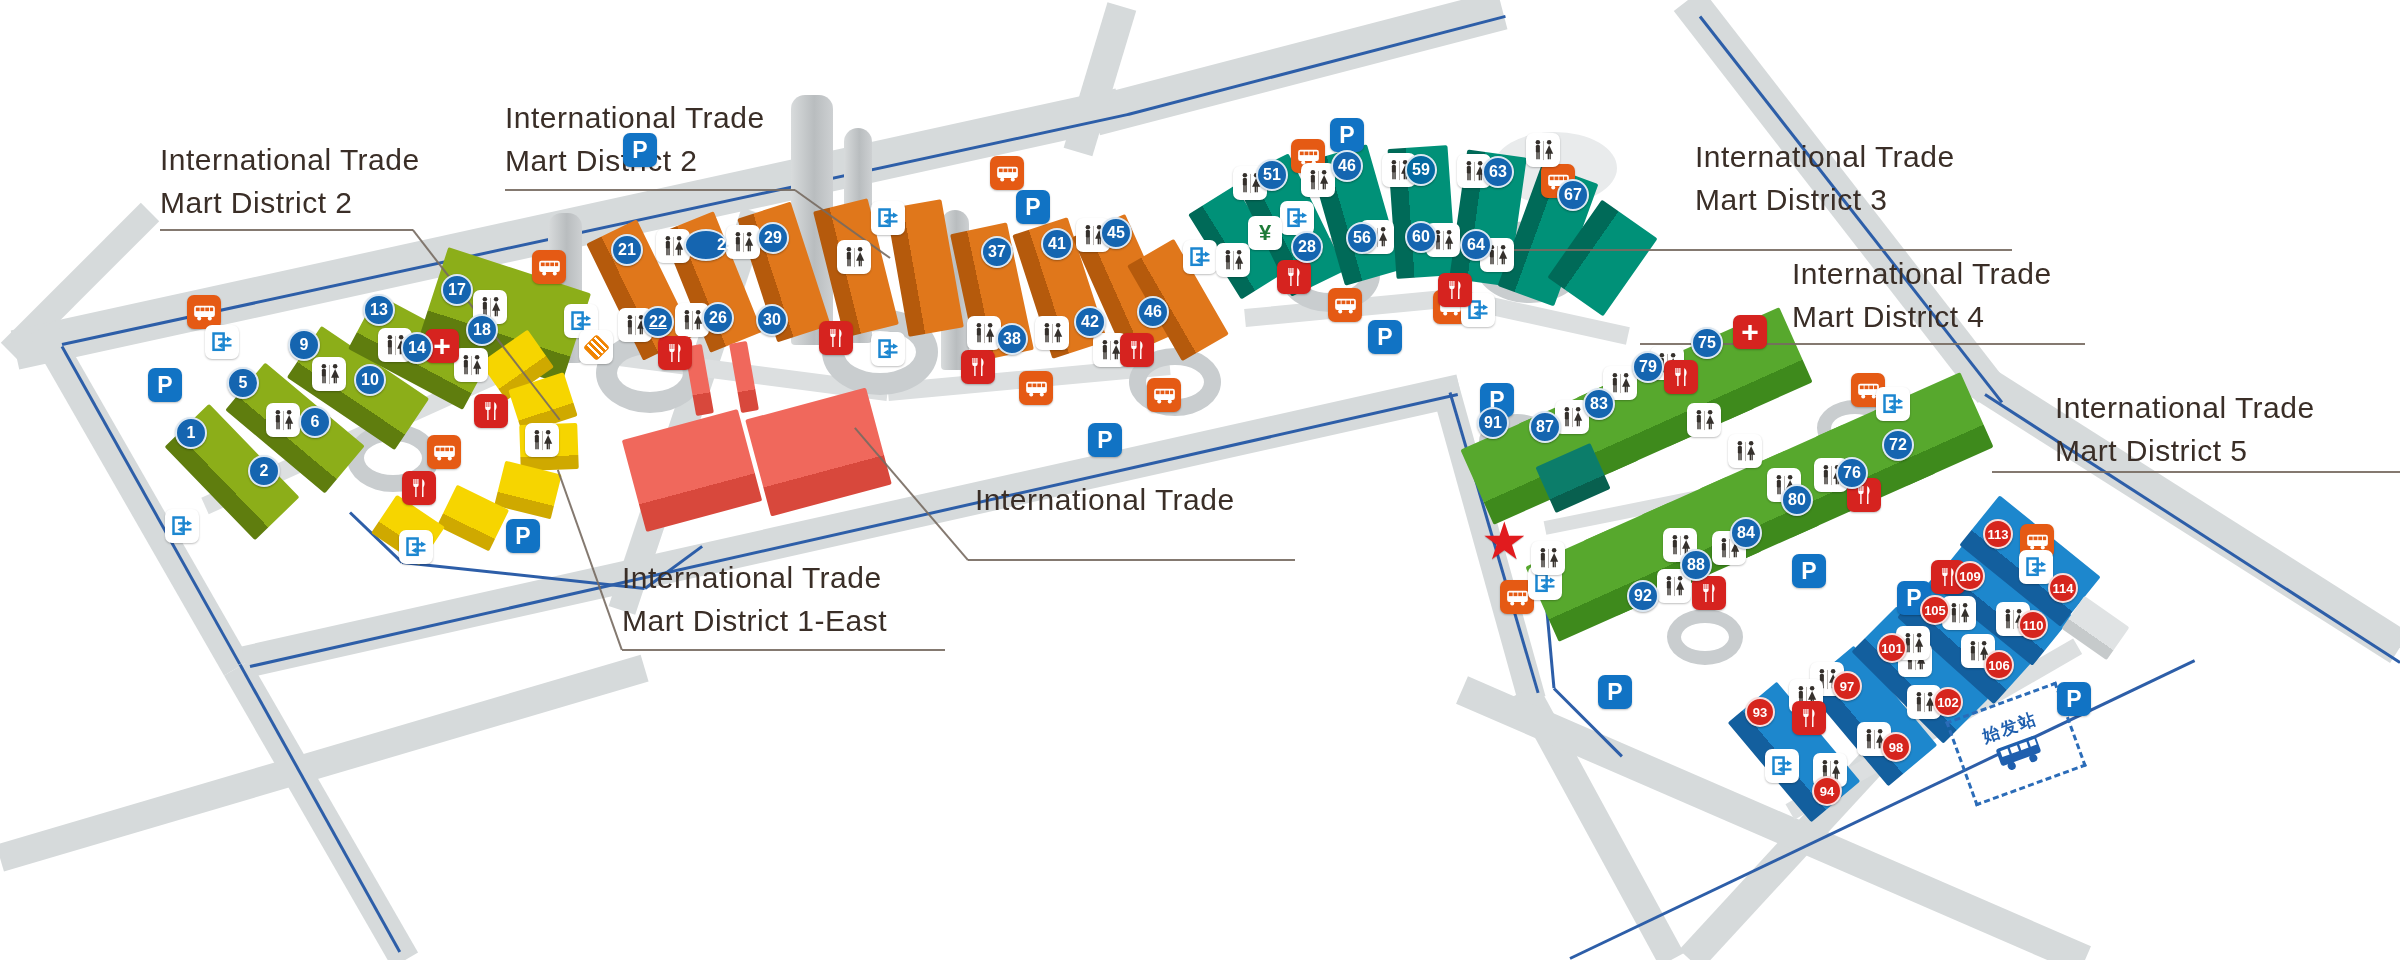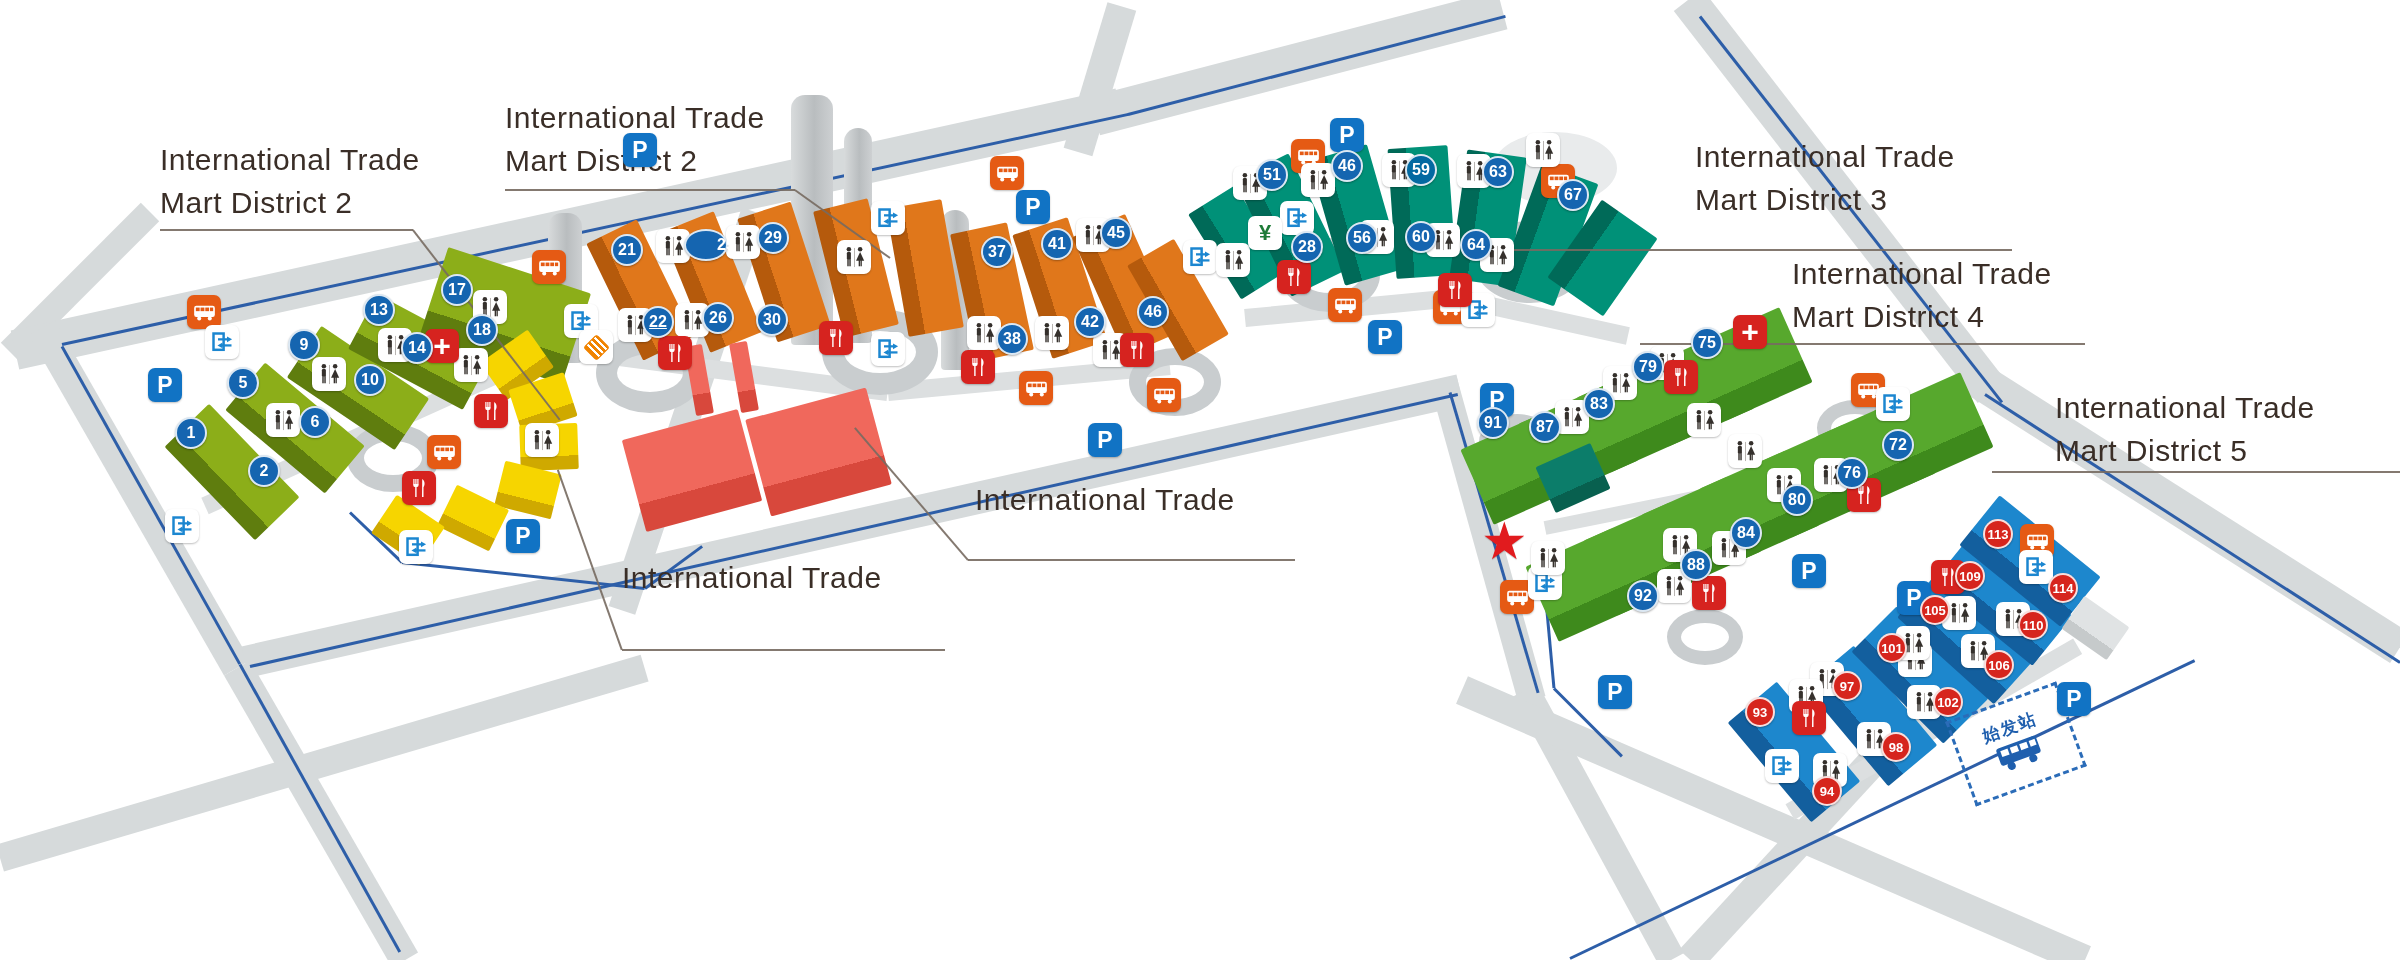--- a/index.html
+++ b/index.html
@@ -1327,20 +1327,21 @@
       <div>Mart District 5</div>
     </div>
     <div class="line underline" style="left: 1992px; top: 471px; width: 408px; height: 2px; transform: rotate(0deg); z-index: 7;"></div>
     <div class="dlabel" style="left: 975px; top: 478px; z-index: 7;">
       <div>International Trade</div>
     </div>
     <div class="line underline" style="left: 968px; top: 559px; width: 327px; height: 2px; transform: rotate(0deg); z-index: 7;"></div>
     <div class="line underline" style="left: 855px; top: 427.2px; width: 173.761px; height: 1.6px; transform: rotate(49.4345deg); z-index: 7;"></div>
     <div class="dlabel" style="left: 622px; top: 556px; z-index: 7;">
       <div>International Trade</div>
+      <div>Mart District 1-East</div>
     </div>
     <div class="line underline" style="left: 622px; top: 649px; width: 323px; height: 2px; transform: rotate(0deg); z-index: 7;"></div>
     <div class="line underline" style="left: 558px; top: 469.2px; width: 191.039px; height: 1.6px; transform: rotate(70.4269deg); z-index: 7;"></div>
     <div class="star" style="left: 1481px; top: 515px; z-index: 9;">★</div>
     <div class="terminal" style="left: 1957px; top: 699px; width: 118px; height: 90px; transform: rotate(-20deg); z-index: 6;">
       <div class="ttext">始发站</div>
       <div><svg viewBox="0 0 48 30" width="46" height="29">
  <rect x="2" y="2" width="44" height="19" rx="3" fill="#1f5fae"></rect>
  <rect x="6" y="5.5" width="8" height="6.5" fill="#ffffff"></rect>
           <rect x="16.5" y="5.5" width="8" height="6.5" fill="#ffffff"></rect>

